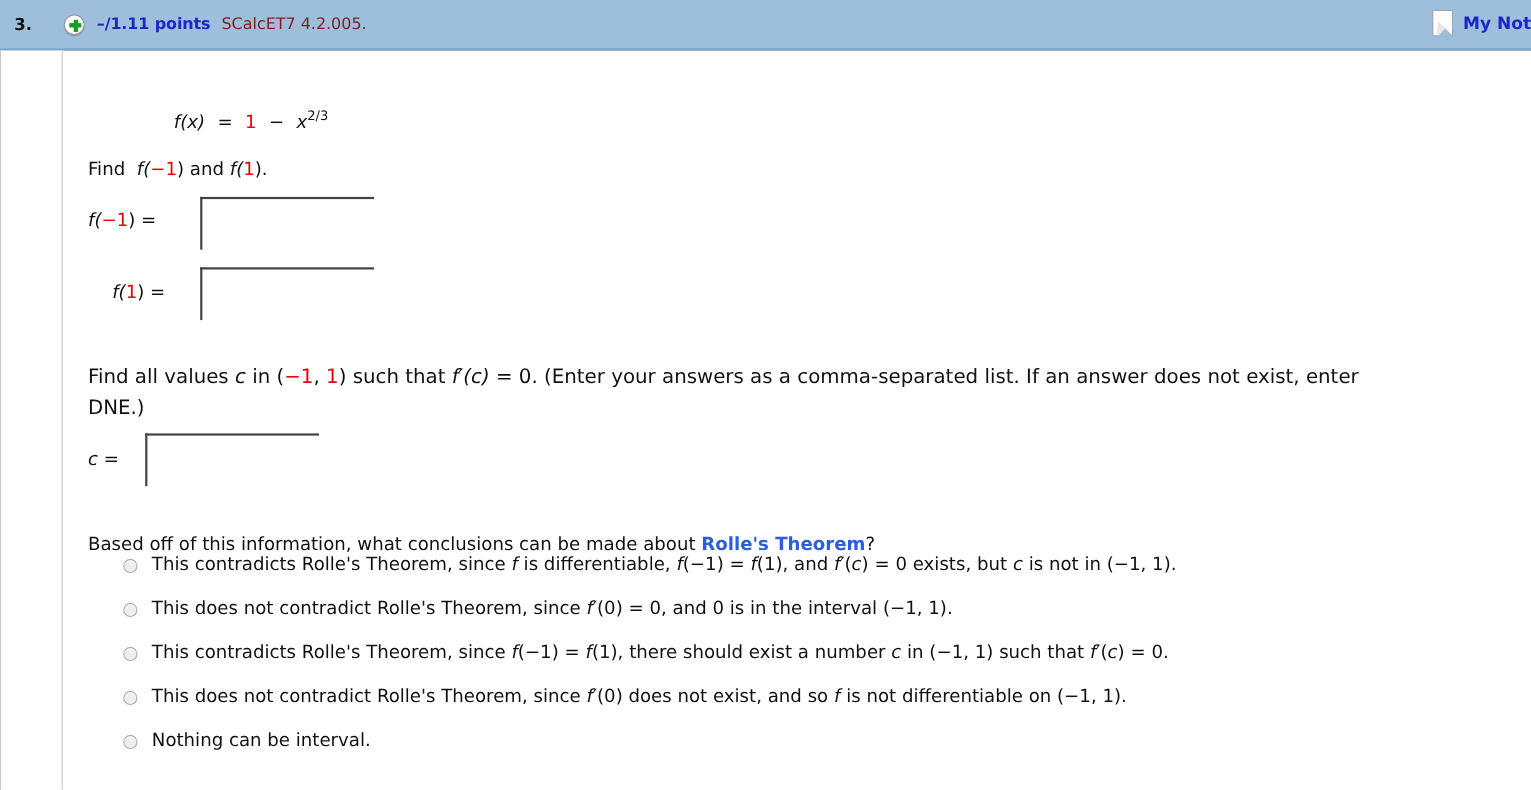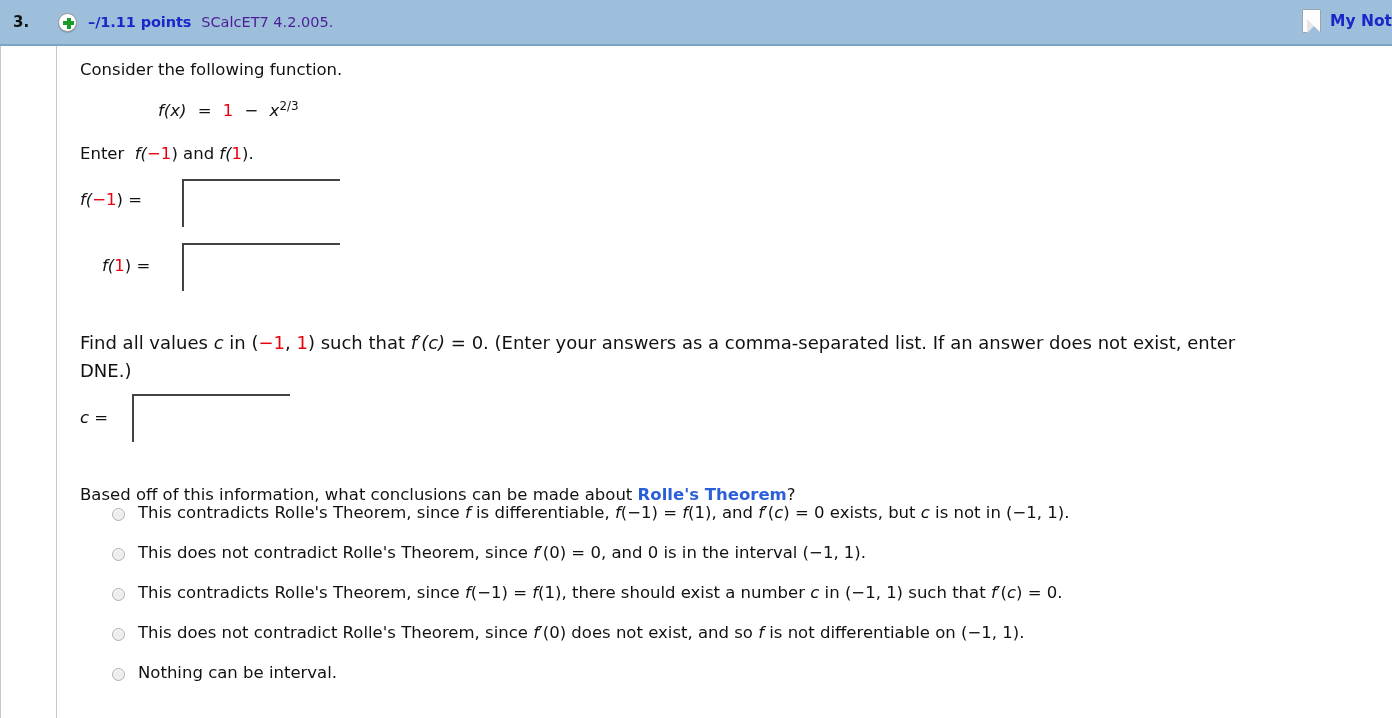--- a/index.html
+++ b/index.html
@@ -31,21 +31,21 @@
     content: ""; position: absolute; background: #1a9d28;
   }
   .plus-icon:before { left: 4px; top: 7.5px; width: 11px; height: 4px; }
   .plus-icon:after  { top: 4px; left: 7.5px; height: 11px; width: 4px; }
 
   .points {
     color: #1b27c8; font-weight: bold; font-size: 14.5px;
     margin-left: 11px; letter-spacing: -0.1px;
   }
   .srcref {
-    color: #4c1d95; font-size: 14.5px; margin-left: 10px;
+    color: #7f1d1d; font-size: 14.5px; margin-left: 10px;
   }
   .mynotes-wrap {
     position: absolute; right: 0px; top: 9px;
     display: flex; align-items: center; justify-content: center;
   }
   .note-icon {
     width: 19px; height: 24px; background: #fdfdfd;
     border: 1px solid #9aa4ae; position: relative; flex: none;
     border-radius: 1px;
   }
@@ -113,32 +113,31 @@
   <div class="mynotes-wrap">
     <span class="note-icon"></span>
     <span class="mynotes-label">My Not</span>
   </div>
 </div>
 
 <div class="left-rail"></div>
 
 <div class="content">
 
-  <div class="ln" style="left:22px; top:13px;">Consider the following function.</div>
 
   <div class="ln" style="left:100px; top:54px;">
     <span class="mi">f(x)</span>
     <span style="margin:0 6px;">=</span>
     <span class="red">1</span>
     <span style="margin:0 6px;">−</span>
     <span class="mi">x</span><sup class="expn">2/3</sup>
   </div>
 
   <div class="ln" style="left:22px; top:97px;">
-    <span>Enter</span>&nbsp;
+    <span>Find</span>&nbsp;
     <span class="mi">f(</span><span class="red">−1</span><span>)</span>
     <span>and</span>
     <span class="mi">f(</span><span class="red">1</span><span>).</span>
   </div>
 
   <div class="ln" style="left:22px; top:143px;">
     <span class="mi">f(</span><span class="red">−1</span><span>) =</span>
   </div>
   <div class="ansbox" style="left:124px; top:133px; width:158px; height:48px;" title=""></div>
 

